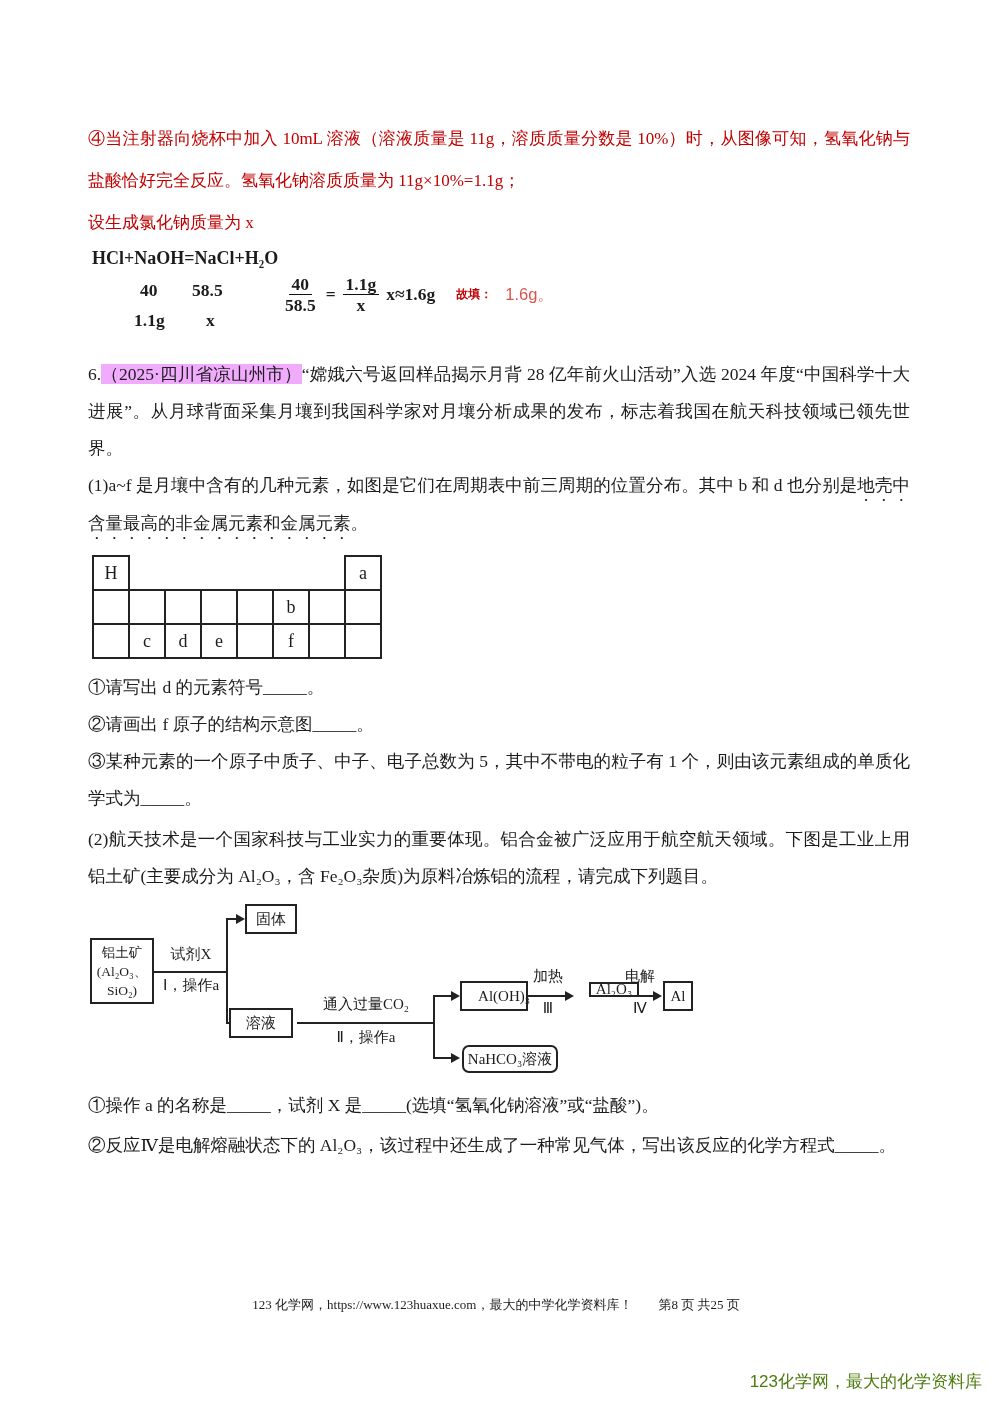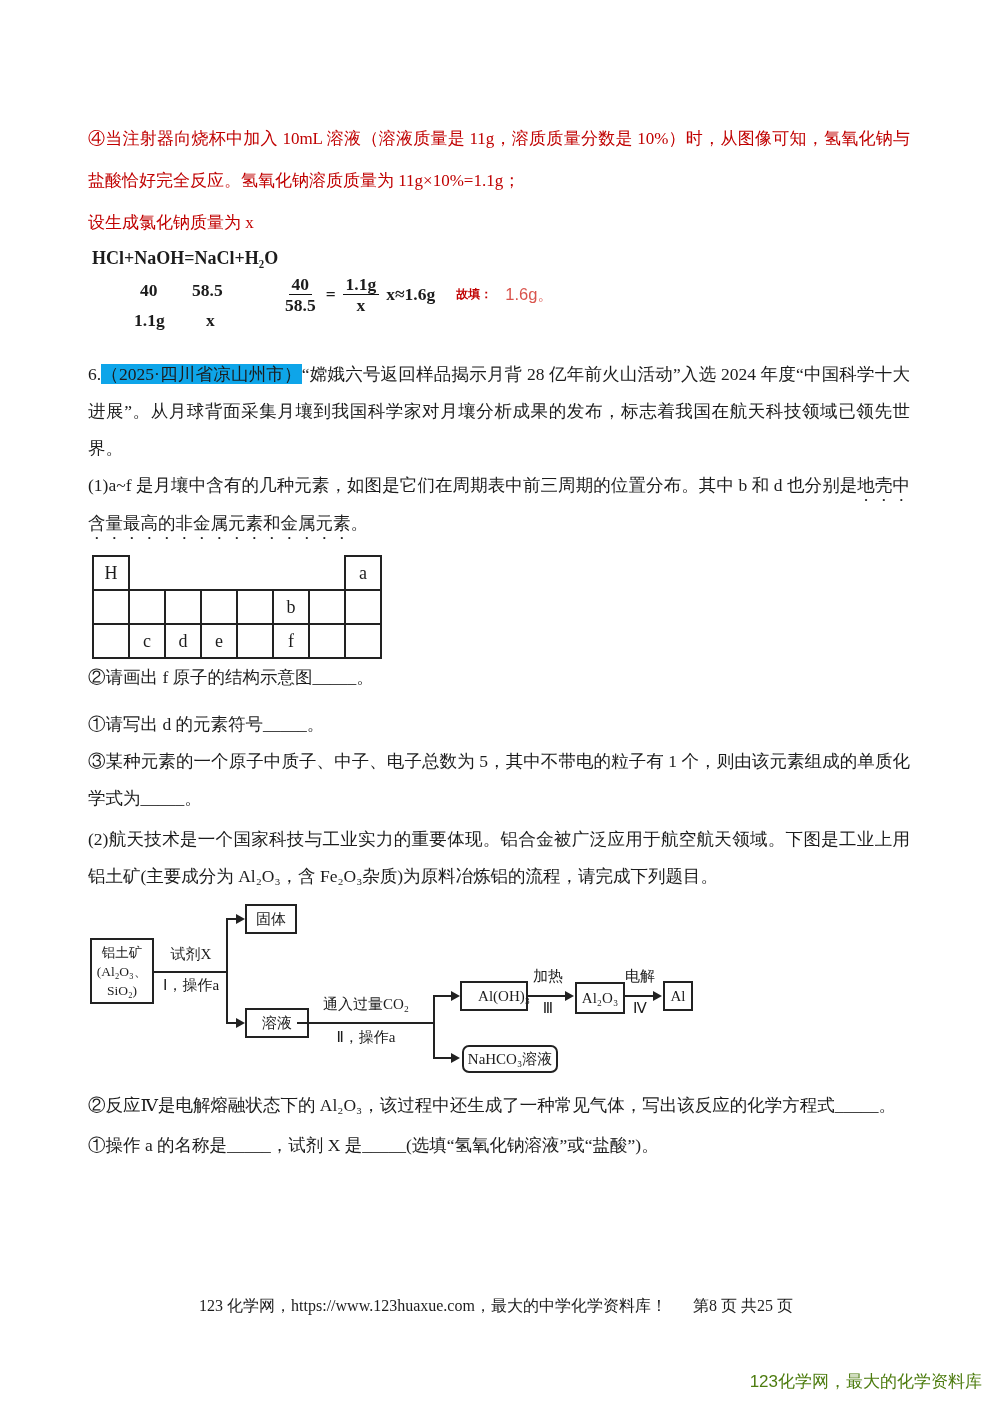--- a/index.html
+++ b/index.html
@@ -5,21 +5,21 @@
   html,body { margin:0; padding:0; }
   body {
     width:992px; height:1403px; background:#ffffff; overflow:hidden; position:relative;
     font-family:"Liberation Serif","DejaVu Serif",serif; color:#1c1c1c;
   }
   .content { position:absolute; left:88px; top:118px; width:822px; }
   p { margin:0; }
   .t  { font-size:17.5px; line-height:37px; text-align:justify; }
   .red { color:#c00000; }
   .red-para { font-size:17px; line-height:42px; text-align:justify; }
-  .hl { background:#0ea5e9; }
+  .hl { background:#f0abfc; }
   .emph {
     -webkit-text-emphasis:dot #1c1c1c; -webkit-text-emphasis-position:under left;
     text-emphasis:dot #1c1c1c; text-emphasis-position:under left;
   }
   
   .eq-block { position:relative; height:94px; margin-top:4px; font-weight:bold; font-size:17.5px; }
   .eq-abs { position:absolute; white-space:nowrap; }
   .eq-l1  { left:4px;  top:0; font-size:18px; }
   .eq-40  { left:52px; top:32px; }
   .eq-585 { left:104px;top:32px; }
@@ -39,23 +39,23 @@
                font-size:18px; padding:0; }
   .ptable td.gap { border-top:none; border-left:none; border-right:none; }
   .sub { margin-top:10px; }
   
   .flow { position:relative; width:650px; height:178px; margin:8px 0 4px 0;
           font-family:"Liberation Serif","DejaVu Serif",serif; }
   .fb { position:absolute; border:2px solid #222; display:flex; align-items:center;
         justify-content:center; font-size:15px; background:#fff; text-align:center; box-sizing:border-box; }
   .fb-src { left:2px; top:35px; width:64px; height:66px; font-size:13.5px; line-height:19px; flex-direction:column; }
   .fb-solid { left:157px; top:1px; width:52px; height:30px; }
-  .fb-solution { left:157px; top:105px; width:64px; height:30px; }
+  .fb-solution { left:141px; top:105px; width:64px; height:30px; }
   .fb-aloh3 { left:372px; top:78px; width:68px; height:30px;padding-left:20px; }
-  .fb-al2o3 { left:487px; top:79px; width:50px; height:32px; }
+  .fb-al2o3 { left:501px; top:79px; width:50px; height:15px; }
   .fb-al { left:575px; top:78px; width:30px; height:30px; }
   .fb-nahco3 { left:374px; top:142px; width:96px; height:28px;border-radius:7px; }
   .fl { position:absolute; background:#222; }
   .fl.h { height:2px; } .fl.v { width:2px; }
   .fl-h1 { left:66px;  top:68px;  width:73px; }
   .fl-v1 { left:138px; top:15px;  height:106px; }
   .fl-s1 { left:139px; top:15px;  width:11px; }
   .fl-s2 { left:139px; top:119px; width:11px; }
   .fl-h2 { left:209px; top:119px; width:138px; }
   .fl-v2 { left:345px; top:92px;  height:64px; }
@@ -77,21 +77,21 @@
   .flab-co2     { left:210px; top:92px;  width:136px; }
   .flab-step2   { left:214px; top:125px; width:128px; }
   .flab-heat    { left:441px; top:64px;  width:38px; }
   .flab-step3   { left:441px; top:96px;  width:38px; }
   .flab-elec    { left:534px; top:64px;  width:36px; }
   .flab-step4   { left:536px; top:96px;  width:32px; }
   .ref { margin-top:8px; font-size:17.5px; line-height:39px; text-align:justify; }
   .fq  { font-size:17.5px; line-height:40px; text-align:justify; }
   
   .footer { position:absolute; left:0; top:1296px; width:992px; text-align:center;
-            font-size:16px; color:#1c1c1c; }
+            font-size:13px; color:#1c1c1c; }
   .footer .pg { margin-left:26px; }
   .watermark { position:absolute; right:10px; top:1370px; font-size:17px; color:#4d7c0f;
                font-family:"Liberation Sans","DejaVu Sans",sans-serif; }
 </style>
 </head>
 <body>
 
 <div class="content">
 
   <p class="red-para red">④当注射器向烧杯中加入 10mL 溶液（溶液质量是 11g，溶质质量分数是 10%）时，从图像可知，氢氧化钠与盐酸恰好完全反应。氢氧化钠溶质质量为 11g×10%=1.1g；</p>
@@ -146,22 +146,22 @@
       <td>d</td>
       <td>e</td>
       <td></td>
       <td>f</td>
       <td></td>
       <td></td>
     </tr>
   </tbody>
     </table>
 
+  <p class="t sub">①请写出 d 的元素符号_____。</p>
   <p class="t">②请画出 f 原子的结构示意图_____。</p>
-  <p class="t sub">①请写出 d 的元素符号_____。</p>
   <p class="t">③某种元素的一个原子中质子、中子、电子总数为 5，其中不带电的粒子有 1 个，则由该元素组成的单质化学式为_____。</p>
 
   <p class="t" style="margin-top:4px;">(2)航天技术是一个国家科技与工业实力的重要体现。铝合金被广泛应用于航空航天领域。下图是工业上用铝土矿(主要成分为 Al₂O₃，含 Fe₂O₃杂质)为原料冶炼铝的流程，请完成下列题目。</p>
 
   <div class="flow">
     <div class="fb fb-src">
       <span>铝土矿</span>
       <span>(Al₂O₃、</span>
       <span>SiO₂)</span>
     </div>
@@ -190,20 +190,20 @@
     <div class="flab flab-step3">Ⅲ</div>
     <div class="fb fb-al2o3">Al₂O₃</div>
     <div class="fl h fl-h4"></div>
     <div class="ah ah-h4"></div>
     <div class="flab flab-elec">电解</div>
     <div class="flab flab-step4">Ⅳ</div>
     <div class="fb fb-al">Al</div>
     <div class="fb fb-nahco3">NaHCO₃溶液</div>
   </div>
 
+  <p class="fq">①操作 a 的名称是_____，试剂 X 是_____(选填“氢氧化钠溶液”或“盐酸”)。</p>
   <p class="fq">②反应Ⅳ是电解熔融状态下的 Al₂O₃，该过程中还生成了一种常见气体，写出该反应的化学方程式_____。</p>
-  <p class="fq">①操作 a 的名称是_____，试剂 X 是_____(选填“氢氧化钠溶液”或“盐酸”)。</p>
 
 </div>
 
 <div class="footer"><span>123 化学网，https://www.123huaxue.com，最大的中学化学资料库！</span><span class="pg">第8 页 共25 页</span></div>
 
 <div class="watermark">123化学网，最大的化学资料库</div>
 
 </body></html>

